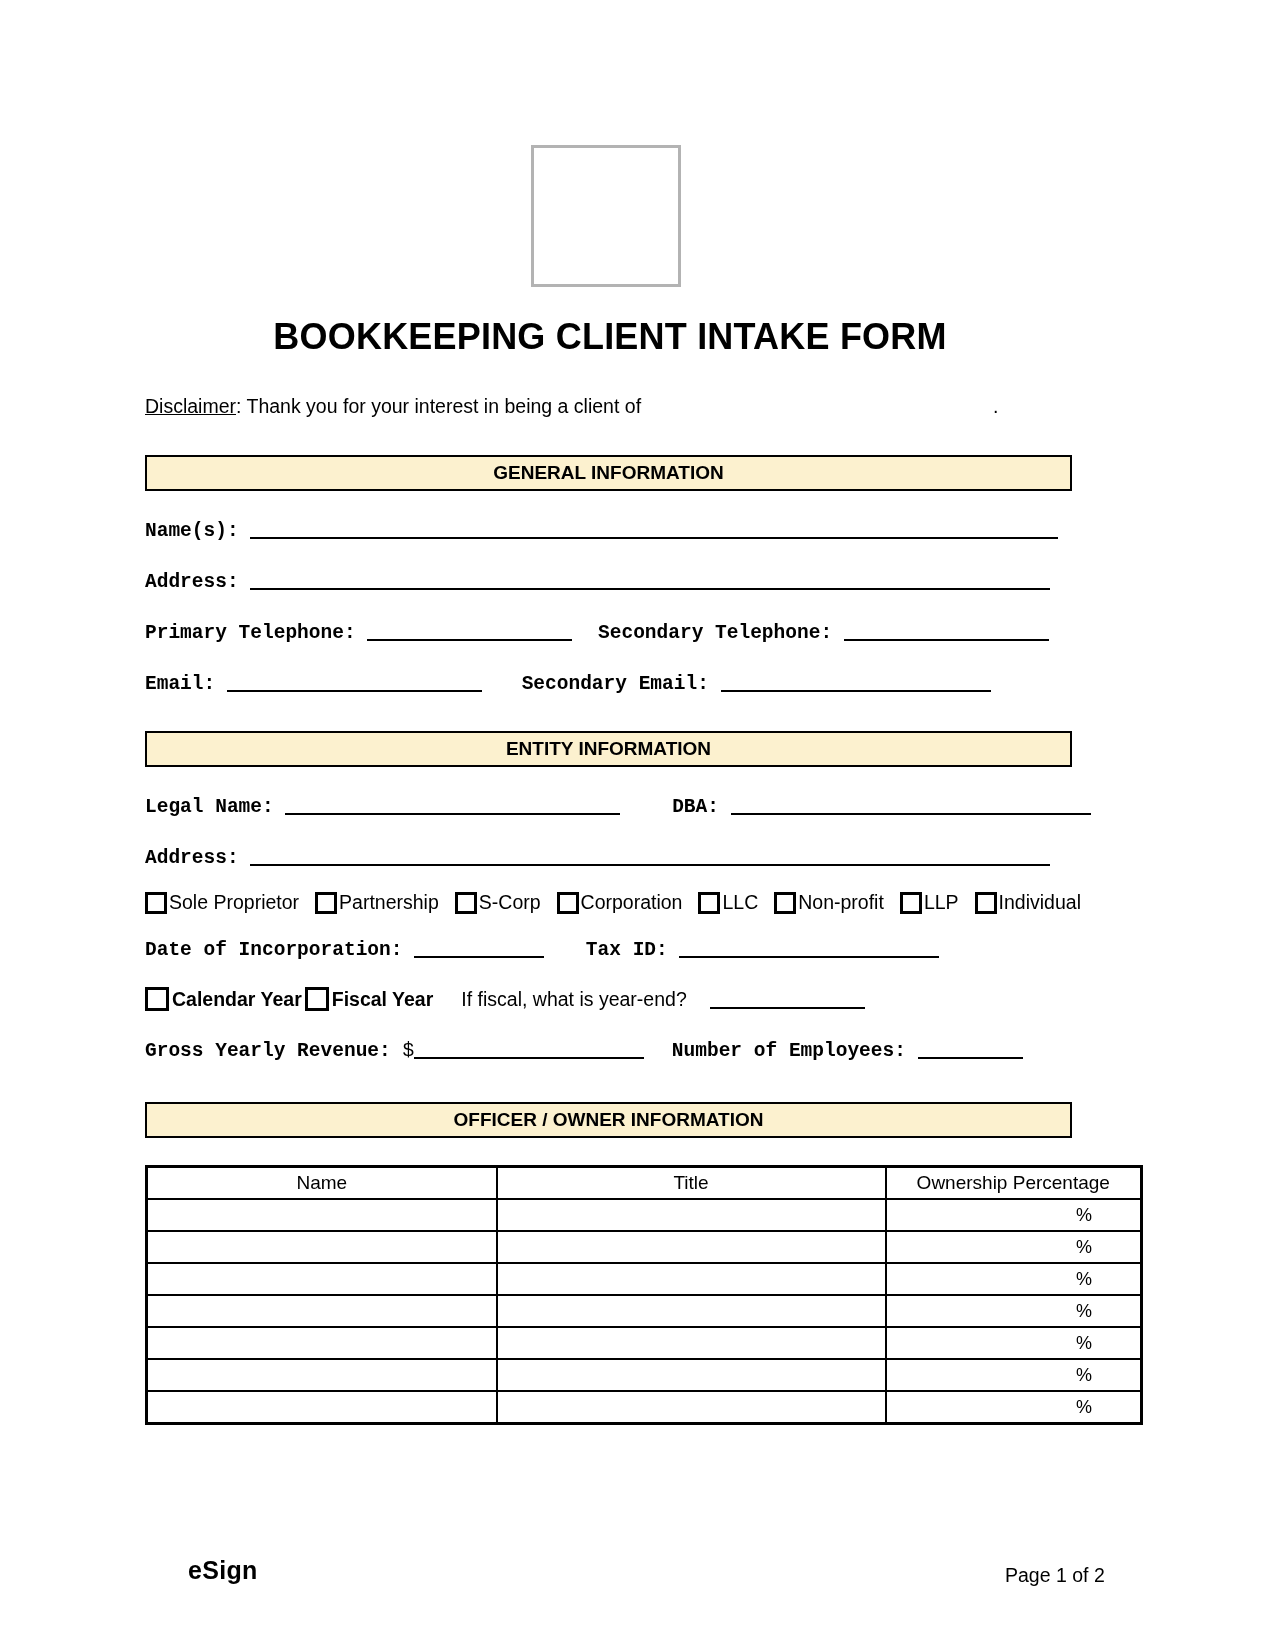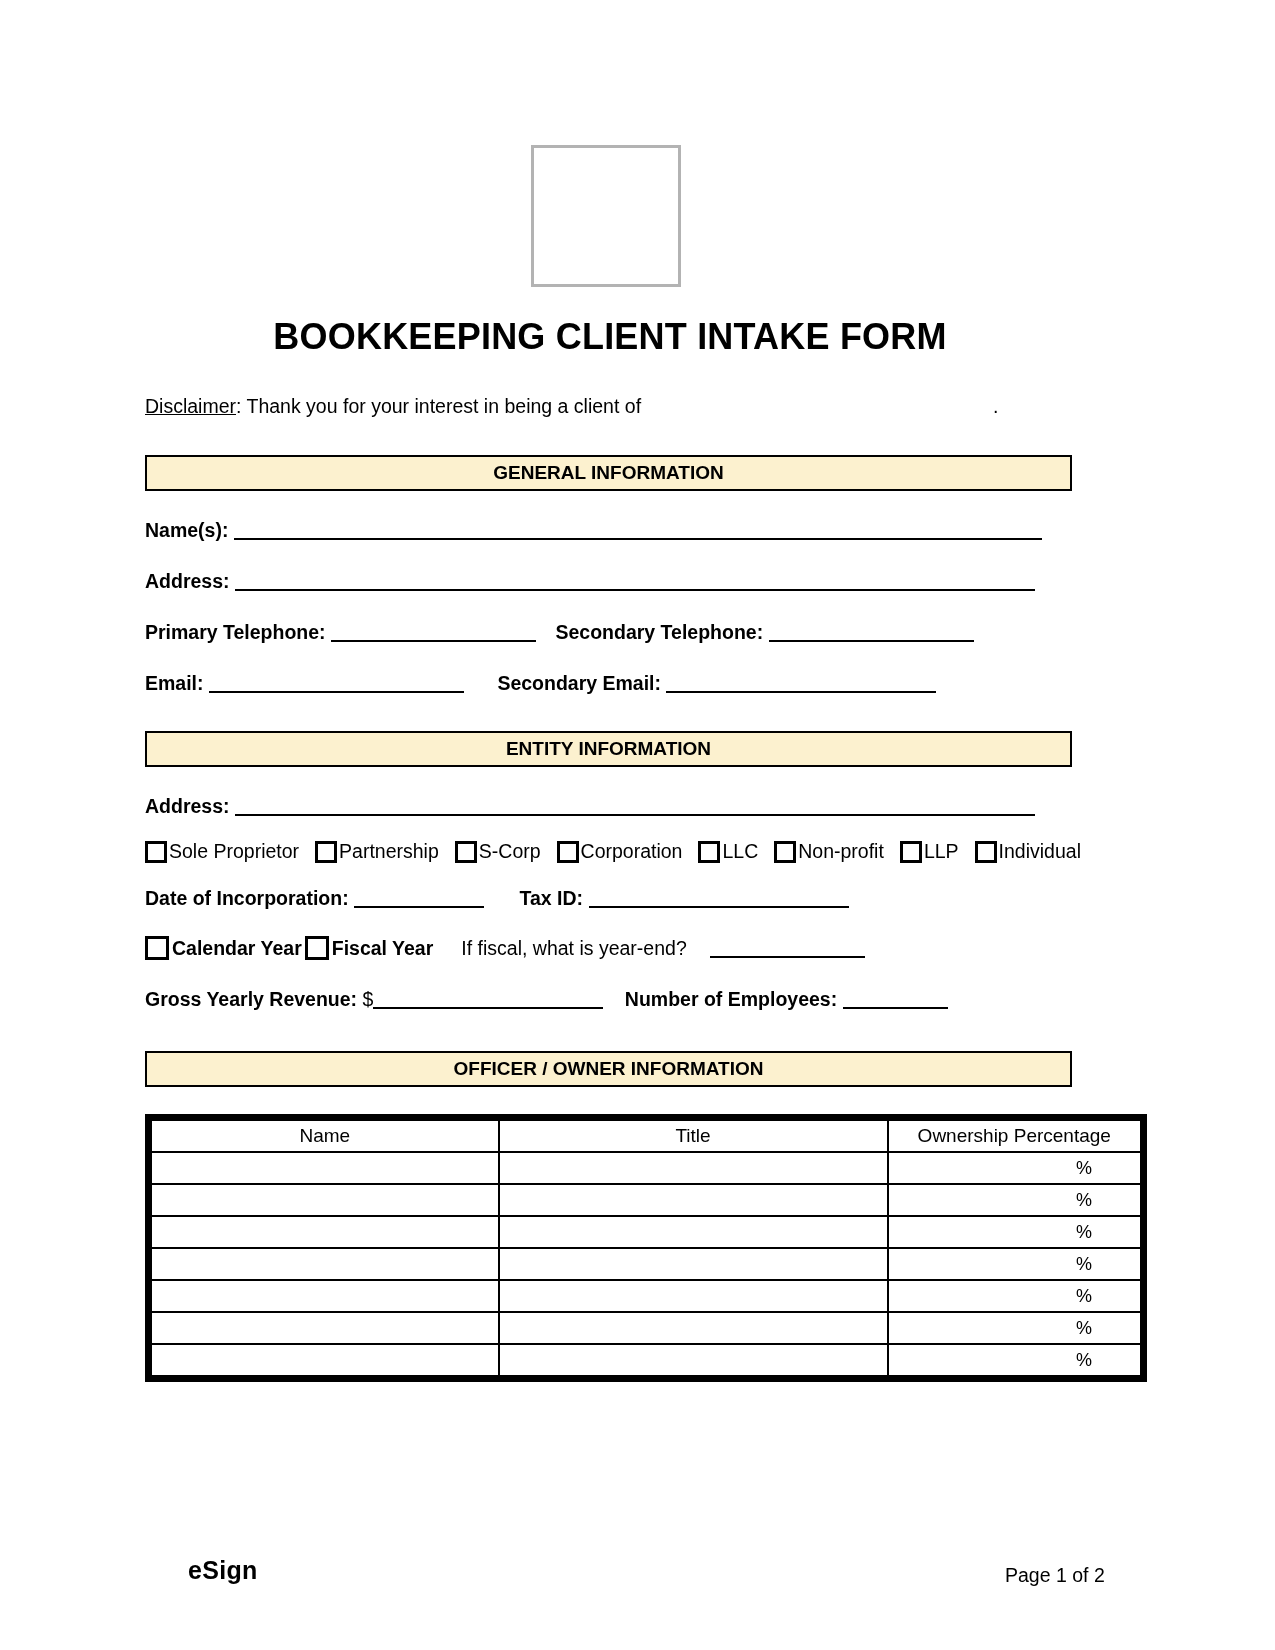--- a/index.html
+++ b/index.html
@@ -17,35 +17,35 @@
     font-size:36px; font-weight:bold; letter-spacing:0.2px;
   }
   .disc { margin:36px 0 0 145px; font-size:19.5px; line-height:25px; width:1010px; }
   .u { text-decoration:underline; }
   .disc-spacer { display:inline-block; width:352px; }
   .band {
     margin:36px 0 0 145px; width:923px; border:2px solid #000;
     background:var(--band-bg,#FCF1CF); text-align:center;
     font-weight:bold; font-size:19px; padding:5px 0;
   }
-  .row { margin:28px 0 0 145px; font-size:19.5px; font-weight:bold; white-space:nowrap; }
+  .row { margin:28px 0 0 145px; font-size:19.5px; font-weight:bold; white-space:nowrap;font-family:Liberation Mono, monospace; }
   .r { font-weight:normal; }
   .line {
     display:inline-block; border-bottom:2px solid #000;
     height:18px; vertical-align:-3px;
   }
   .cbrow { margin:22px 0 0 145px; font-size:19.5px; white-space:nowrap; display:flex; align-items:center;gap:13px; }
   .cb-item { display:inline-flex; align-items:center; margin-right:3px; }
   .cb { width:16px; height:16px; border:3px solid #000; margin-right:2px; flex:none; background:#fff; }
   .cb-lg { width:18px; height:18px; border:3px solid #000; margin-right:3px; flex:none; background:#fff; }
   .yb { font-weight:bold; }
   .q { font-weight:normal; margin-left:12px; }
   .otable {
     margin:27px 0 16px 145px; width:995px; border-collapse:collapse;
-    table-layout:fixed; font-size:19px; border:7px solid #000000;
+    table-layout:fixed; font-size:19px; border:3px solid #000000;
   }
   .otable th, .otable td { border:2px solid #000; height:30px; padding:0; text-align:center; }
   .otable th { font-weight:normal; }
   .otable td.own { text-align:right; padding-right:48px; font-size:18px; }
   .brand { position:absolute; left:188px; top:1556px; font-size:25px; font-weight:bold; letter-spacing:0.3px; }
   .pageno { position:absolute; left:1005px; top:1564px; font-size:19.5px; }
 </style>
 </head>
 <body>
 
@@ -80,20 +80,26 @@
 
     <div class="row">
       <span>Email:</span>
       <span class="line" style="width:255px"></span>
       <span style="margin-left:28px">Secondary Email:</span>
       <span class="line" style="width:270px"></span>
     </div>
 
     <div class="band">ENTITY INFORMATION</div>
 
+    <div class="row">
+      <span>Legal Name:</span>
+      <span class="line" style="width:335px"></span>
+      <span style="margin-left:40px">DBA:</span>
+      <span class="line" style="width:360px"></span>
+    </div>
 
     <div class="row">
       <span>Address:</span>
       <span class="line" style="width:800px"></span>
     </div>
 
 
     <div class="cbrow">
         <span class="cb-item">
           <span class="cb"></span>

